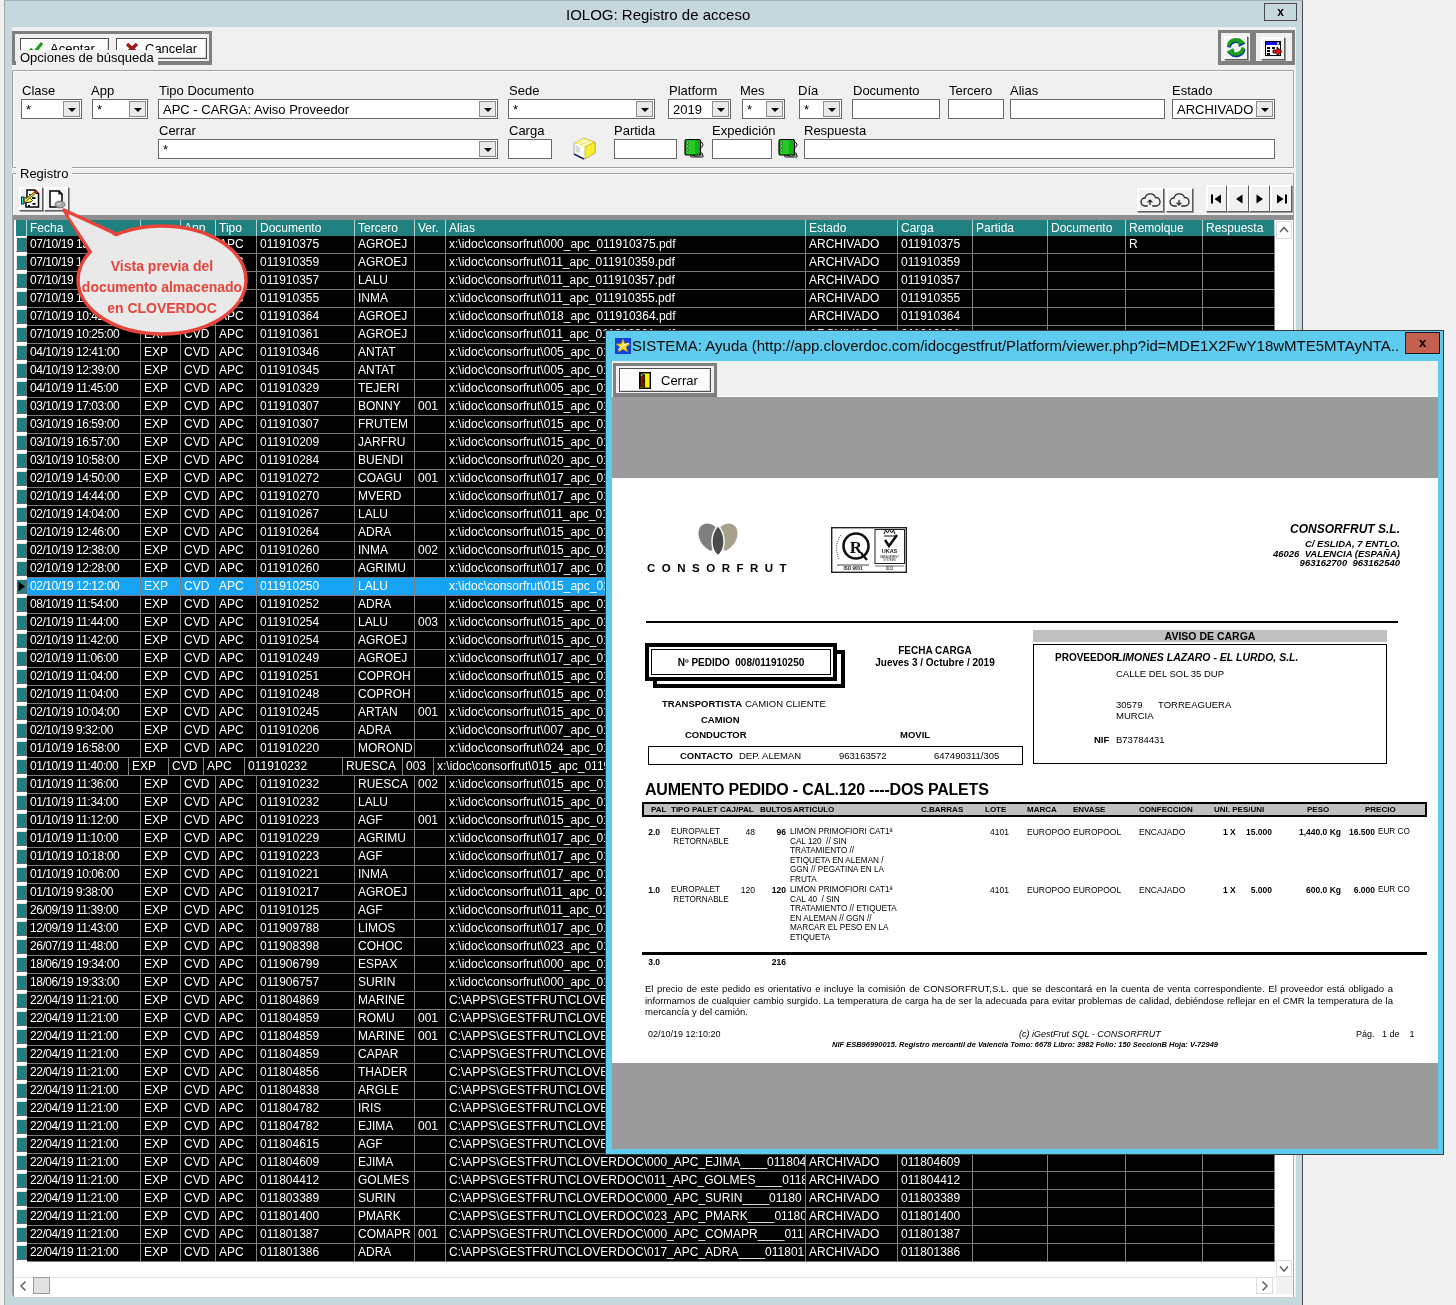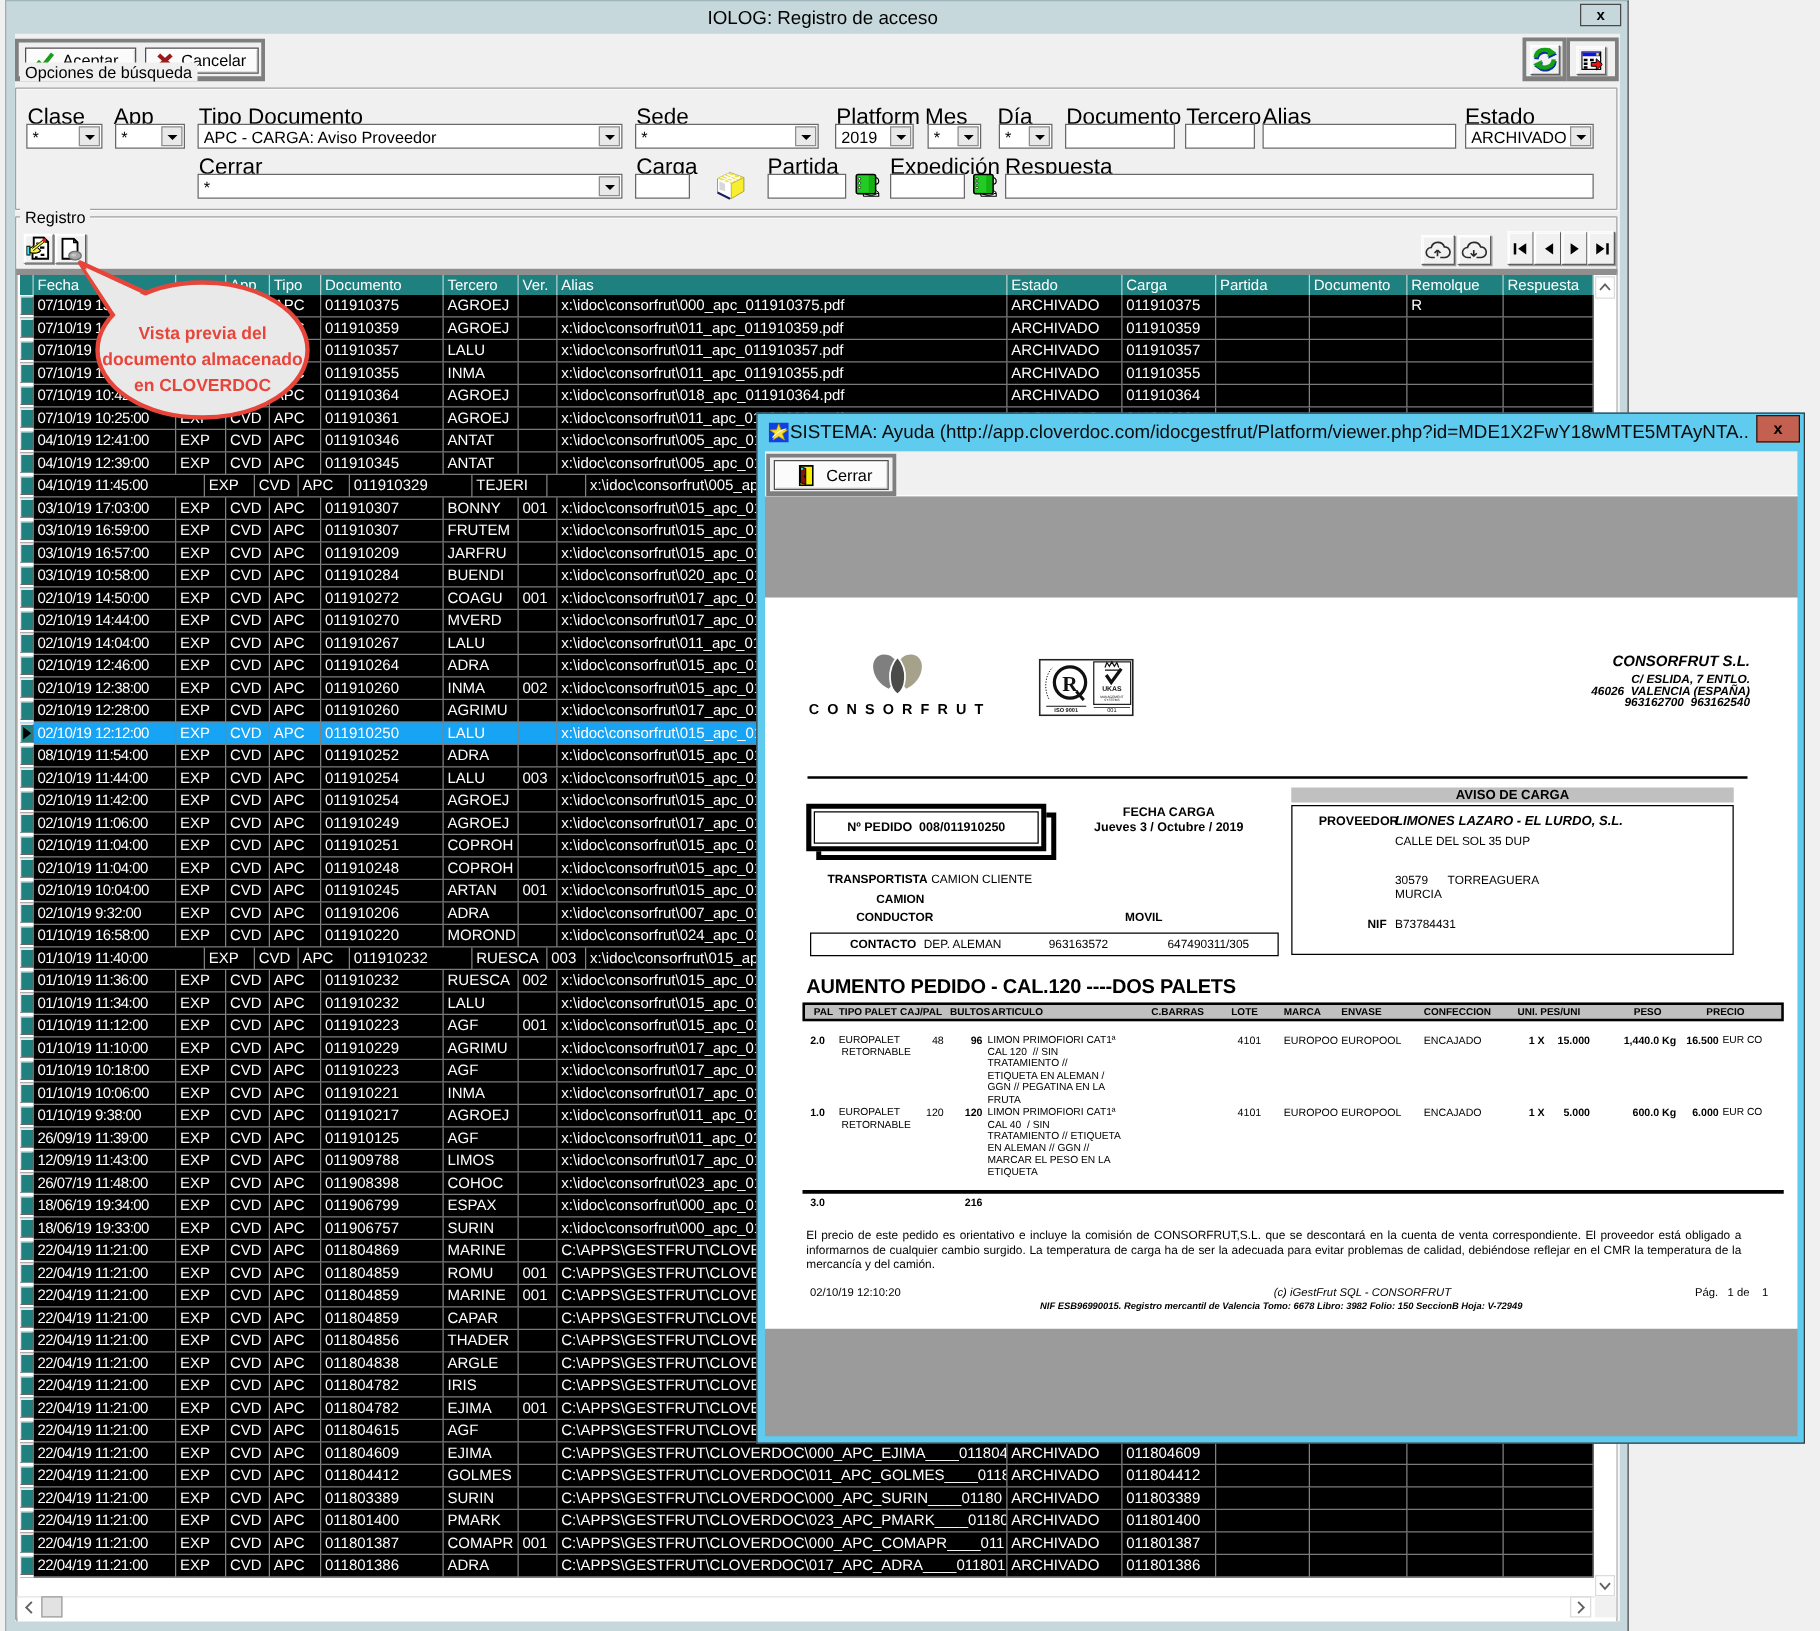--- a/index.html
+++ b/index.html
@@ -1,18 +1,18 @@
 <!DOCTYPE html>
 <html><head><meta charset="utf-8">
 <style>
 *{margin:0;padding:0;box-sizing:border-box}
 body{width:1456px;height:1305px;background:#F0F0F0;font-family:"Liberation Sans",sans-serif;overflow:hidden;position:relative}
 .abs{position:absolute}
 #win{position:absolute;left:4px;top:0;width:1299px;height:1305px;background:#C6D8DC;border-left:1px solid #A8A8A8;border-right:1px solid #4A4A4A;border-top:1px solid #9FB6BB}
-.lbl{position:absolute;font-size:18px;color:#000;white-space:pre}
+.lbl{position:absolute;font-size:13px;color:#000;white-space:pre}
 .gbox{position:absolute;border:1px solid #A2A2A2;border-radius:1px;box-shadow:1px 1px 0 #FAFAFA,inset 1px 1px 0 #FAFAFA}
 .glab{position:absolute;background:#F0F0F0;font-size:13px;padding:0 4px;white-space:pre}
 .combo,.tin{position:absolute;height:20px;background:#fff;border:1px solid #686868}
 .combo .v{position:absolute;left:4px;top:2px;font-size:13px;white-space:pre}
 .cb{position:absolute;right:1px;top:1px;bottom:1px;width:17px;background:#E9E9E9;border:1px solid #8E8E8E}
 .cb:after{content:"";position:absolute;left:4px;top:6px;border:4px solid transparent;border-top:4px solid #000}
 .panel{position:absolute;background:#F0F0F0;border:3px solid #7F7F7F;border-bottom-width:4px}
 .tbtn{position:absolute;background:#FBFBFB;border:1px solid #4F4F4F;box-shadow:inset 1px 1px 0 #fff,inset -1px -1px 0 #D8D8D8;font-size:13px;color:#000;display:flex;align-items:center;white-space:pre}
 .ibtn{position:absolute;background:#F1F1F1;border:1px solid;border-color:#FFF #5E5E5E #5E5E5E #FFF;box-shadow:1px 1px 0 #999,inset 1px 1px 0 #fff;display:flex;align-items:center;justify-content:center}
 .ghead{position:absolute;display:flex;height:16px}
@@ -390,21 +390,21 @@
     <span class="c " style="width:75px">011910345</span>
     <span class="c " style="width:75px"></span>
     <span class="c " style="width:78px"></span>
     <span class="c " style="width:77px"></span>
     <span class="c " style="width:72px"></span>
   </div>
 <div class="r" style="left:16px;top:380px">
     <span class="mw">
       <span class="m"></span>
     </span>
-    <span class="c dt" style="width:137px">04/10/19 11:45:00</span>
+    <span class="c dt" style="width:114px">04/10/19 11:45:00</span>
     <span class="c " style="width:40px">EXP</span>
     <span class="c " style="width:35px">CVD</span>
     <span class="c " style="width:41px">APC</span>
     <span class="c " style="width:98px">011910329</span>
     <span class="c " style="width:60px">TEJERI</span>
     <span class="c " style="width:31px"></span>
     <span class="c " style="width:360px">x:\idoc\consorfrut\005_apc_011910329.pdf</span>
     <span class="c " style="width:92px">ARCHIVADO</span>
     <span class="c " style="width:75px">011910329</span>
     <span class="c " style="width:75px"></span>
@@ -793,21 +793,21 @@
     <span class="c " style="width:75px">011910220</span>
     <span class="c " style="width:75px"></span>
     <span class="c " style="width:78px"></span>
     <span class="c " style="width:77px"></span>
     <span class="c " style="width:72px"></span>
   </div>
 <div class="r" style="left:16px;top:758px">
     <span class="mw">
       <span class="m"></span>
     </span>
-    <span class="c dt" style="width:137px">01/10/19 11:40:00</span>
+    <span class="c dt" style="width:102px">01/10/19 11:40:00</span>
     <span class="c " style="width:40px">EXP</span>
     <span class="c " style="width:35px">CVD</span>
     <span class="c " style="width:41px">APC</span>
     <span class="c " style="width:98px">011910232</span>
     <span class="c " style="width:60px">RUESCA</span>
     <span class="c " style="width:31px">003</span>
     <span class="c " style="width:360px">x:\idoc\consorfrut\015_apc_011910232.pdf</span>
     <span class="c " style="width:92px">ARCHIVADO</span>
     <span class="c " style="width:75px">011910232</span>
     <span class="c " style="width:75px"></span>

